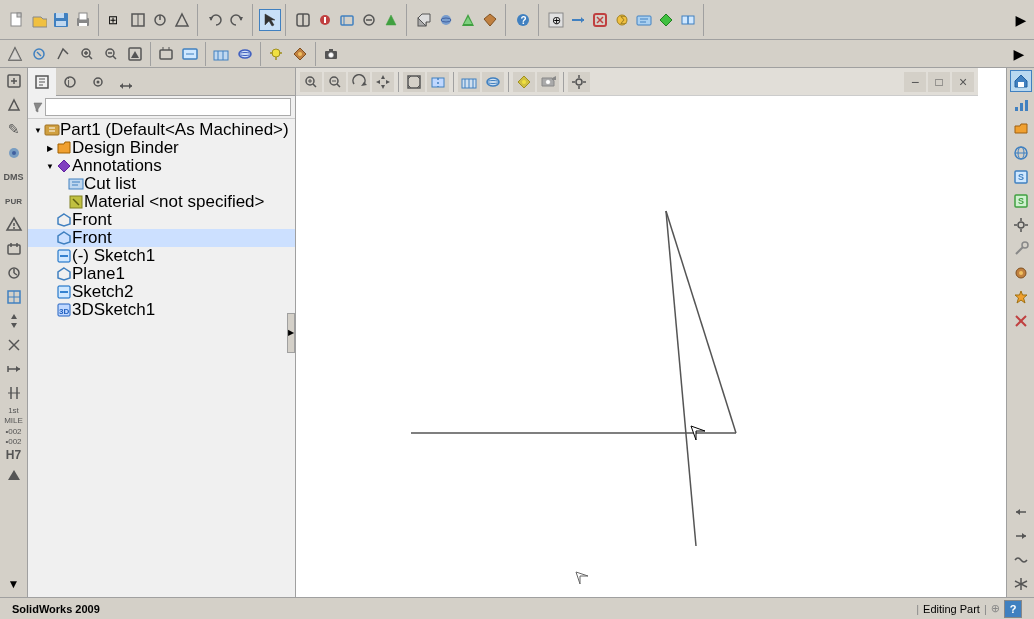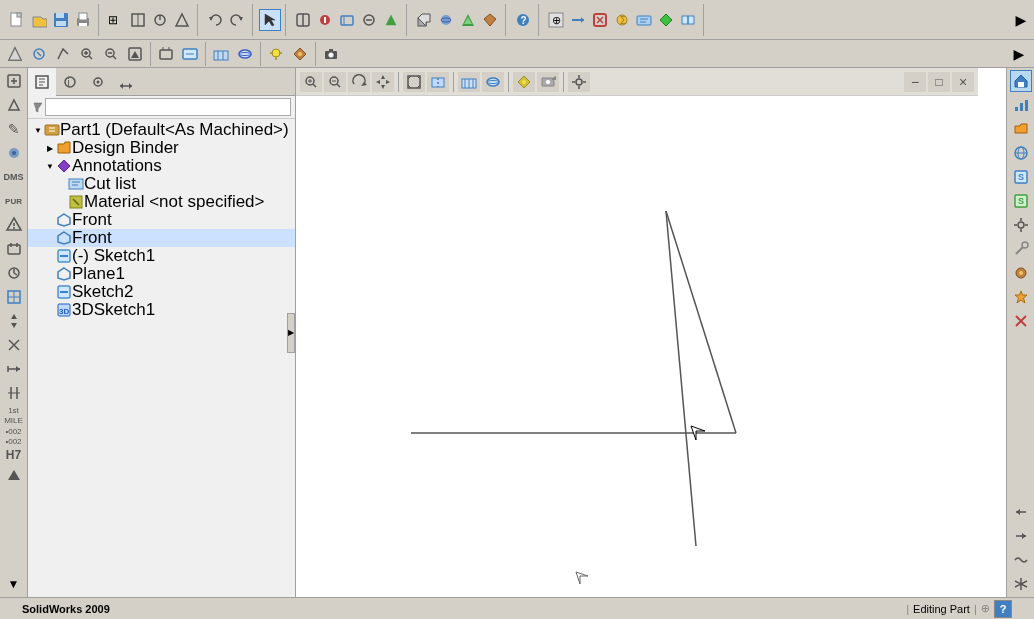--- a/index.html
+++ b/index.html
@@ -192,21 +192,21 @@
       font-size: 8px;
     }
 
     
     .status-bar {
       height: 22px;
       background: #d4d0c8;
       border-top: 1px solid #a0a0a0;
       display: flex;
       align-items: center;
-      padding: 0 22px;
+      padding: 0 12px;
       justify-content: space-between;
     }
     .status-left { font-size: 11px; font-weight: bold; }
     .status-right { display: flex; align-items: center; gap: 4px; font-size: 11px; }
     .icon-design { color: #a06000; }
 
     
     .rp-icon {
       width: 22px; height: 22px;
       display: flex; align-items: center; justify-content: center;

